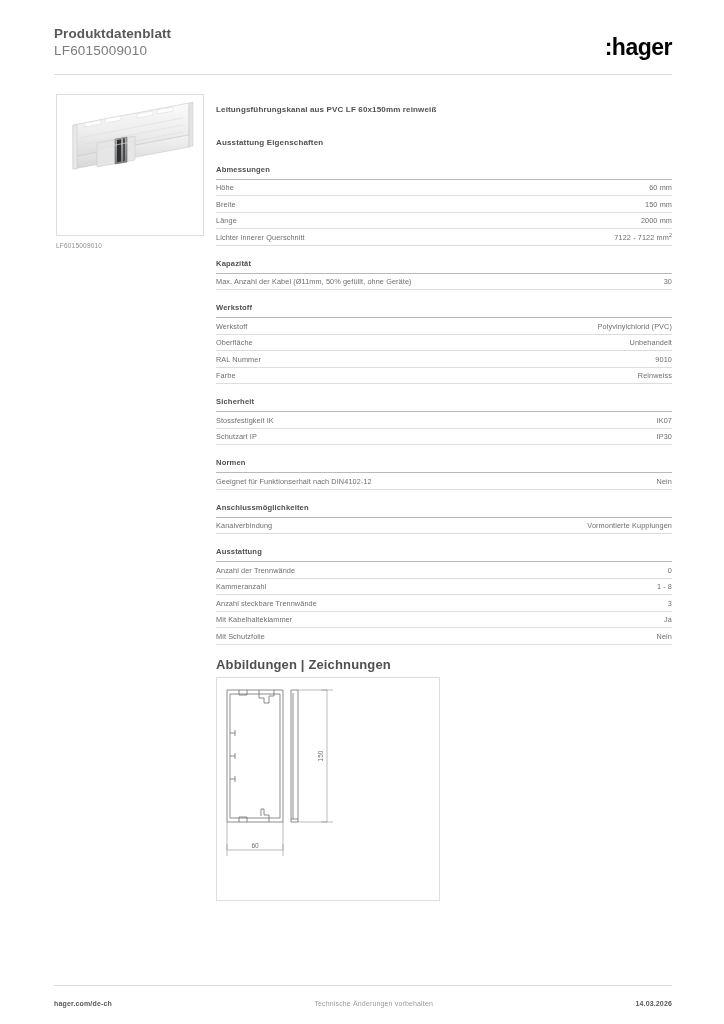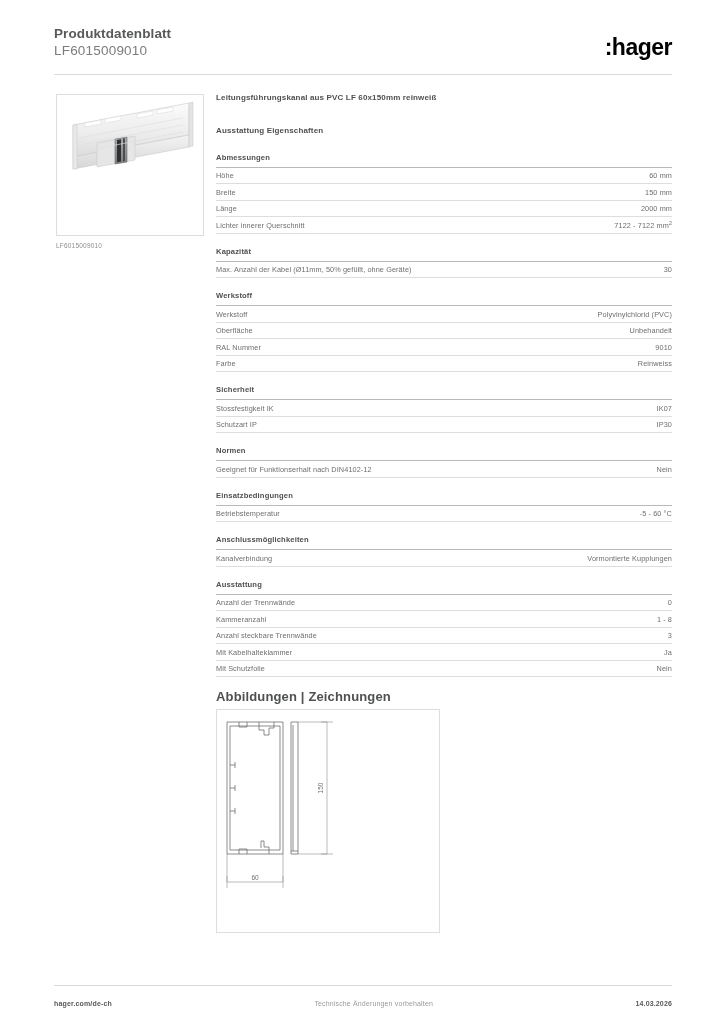--- a/index.html
+++ b/index.html
@@ -89,21 +89,21 @@
     top: 242px;
     font-size: 6.5px;
     color: #8d8e90;
     letter-spacing: 0.2px;
   }
 
   
   .main {
     position: absolute;
     left: 216px;
-    top: 92px;
+    top: 104px;
     width: 456px;
   }
   .product-name {
     font-size: 8px;
     font-weight: bold;
     color: #4f5052;
     letter-spacing: 0.15px;
     margin: 0 0 22px 0;
     line-height: 11px;
   }
@@ -303,27 +303,20 @@
     </div>
 
     <div class="section">
       <div class="section-title">Normen</div>
       <div class="row">
         <span class="label">Geeignet für Funktionserhalt nach DIN4102-12</span>
         <span class="value">Nein</span>
       </div>
     </div>
 
-    <div class="section">
-      <div class="section-title">Einsatzbedingungen</div>
-      <div class="row">
-        <span class="label">Betriebstemperatur</span>
-        <span class="value">-5 - 60 °C</span>
-      </div>
-    </div>
 
     <div class="section">
       <div class="section-title">Anschlussmöglichkeiten</div>
       <div class="row">
         <span class="label">Kanalverbindung</span>
         <span class="value">Vormontierte Kupplungen</span>
       </div>
     </div>
 
     <div class="section">

